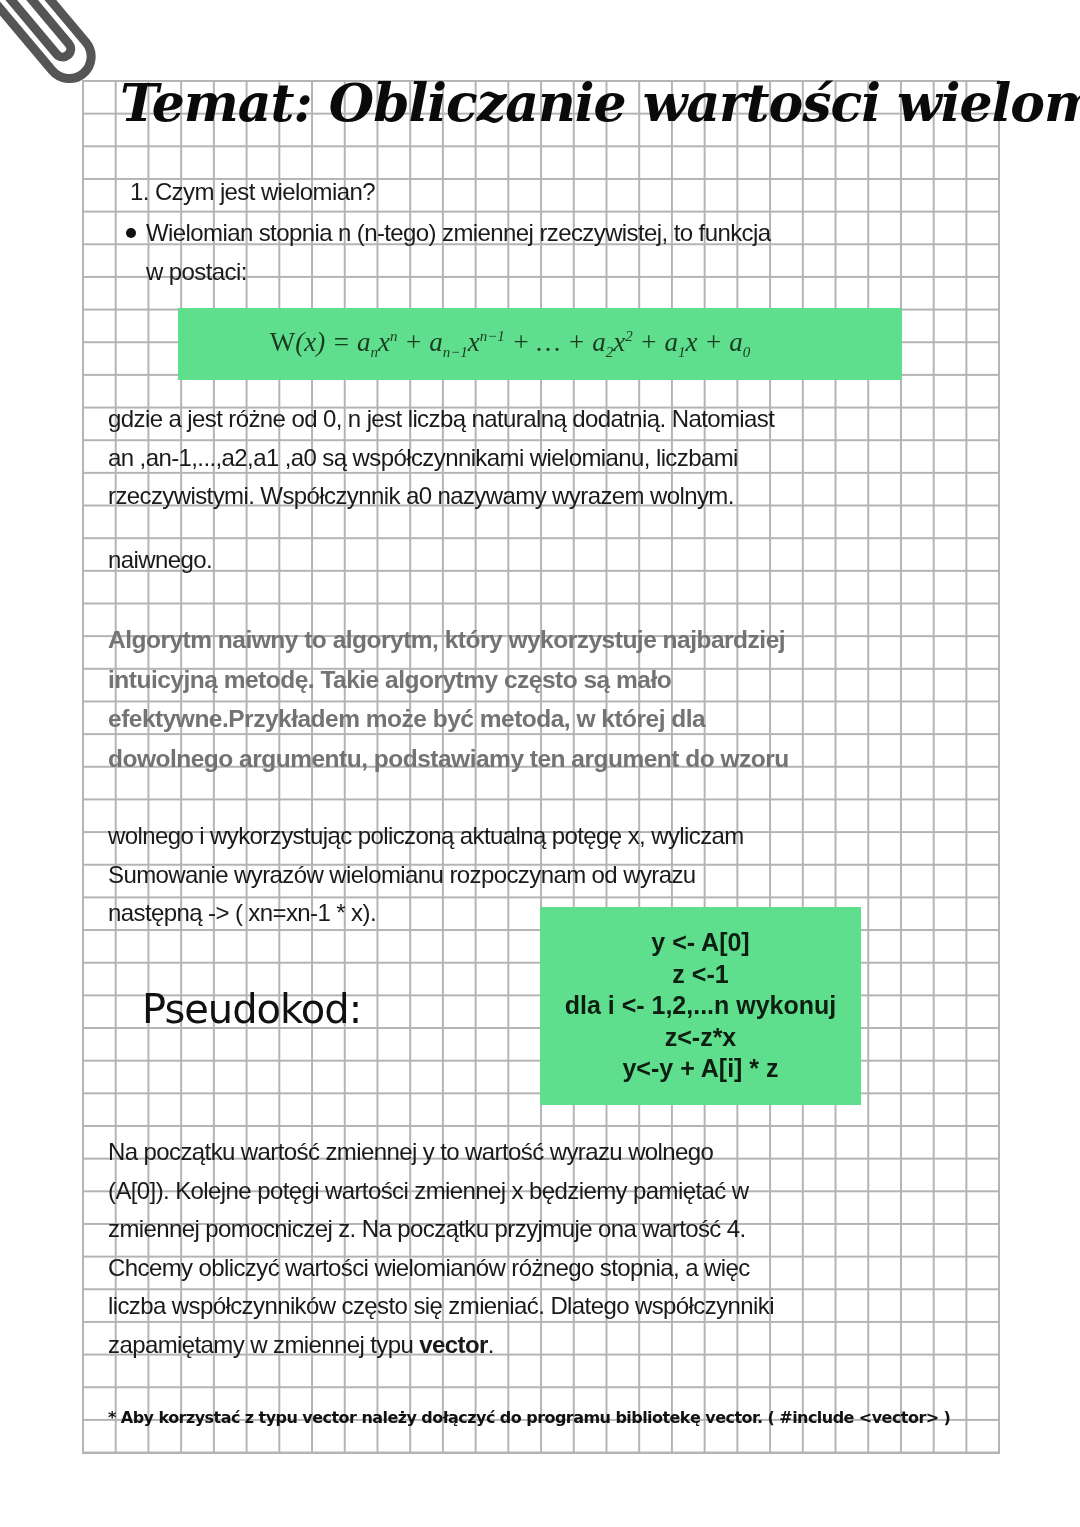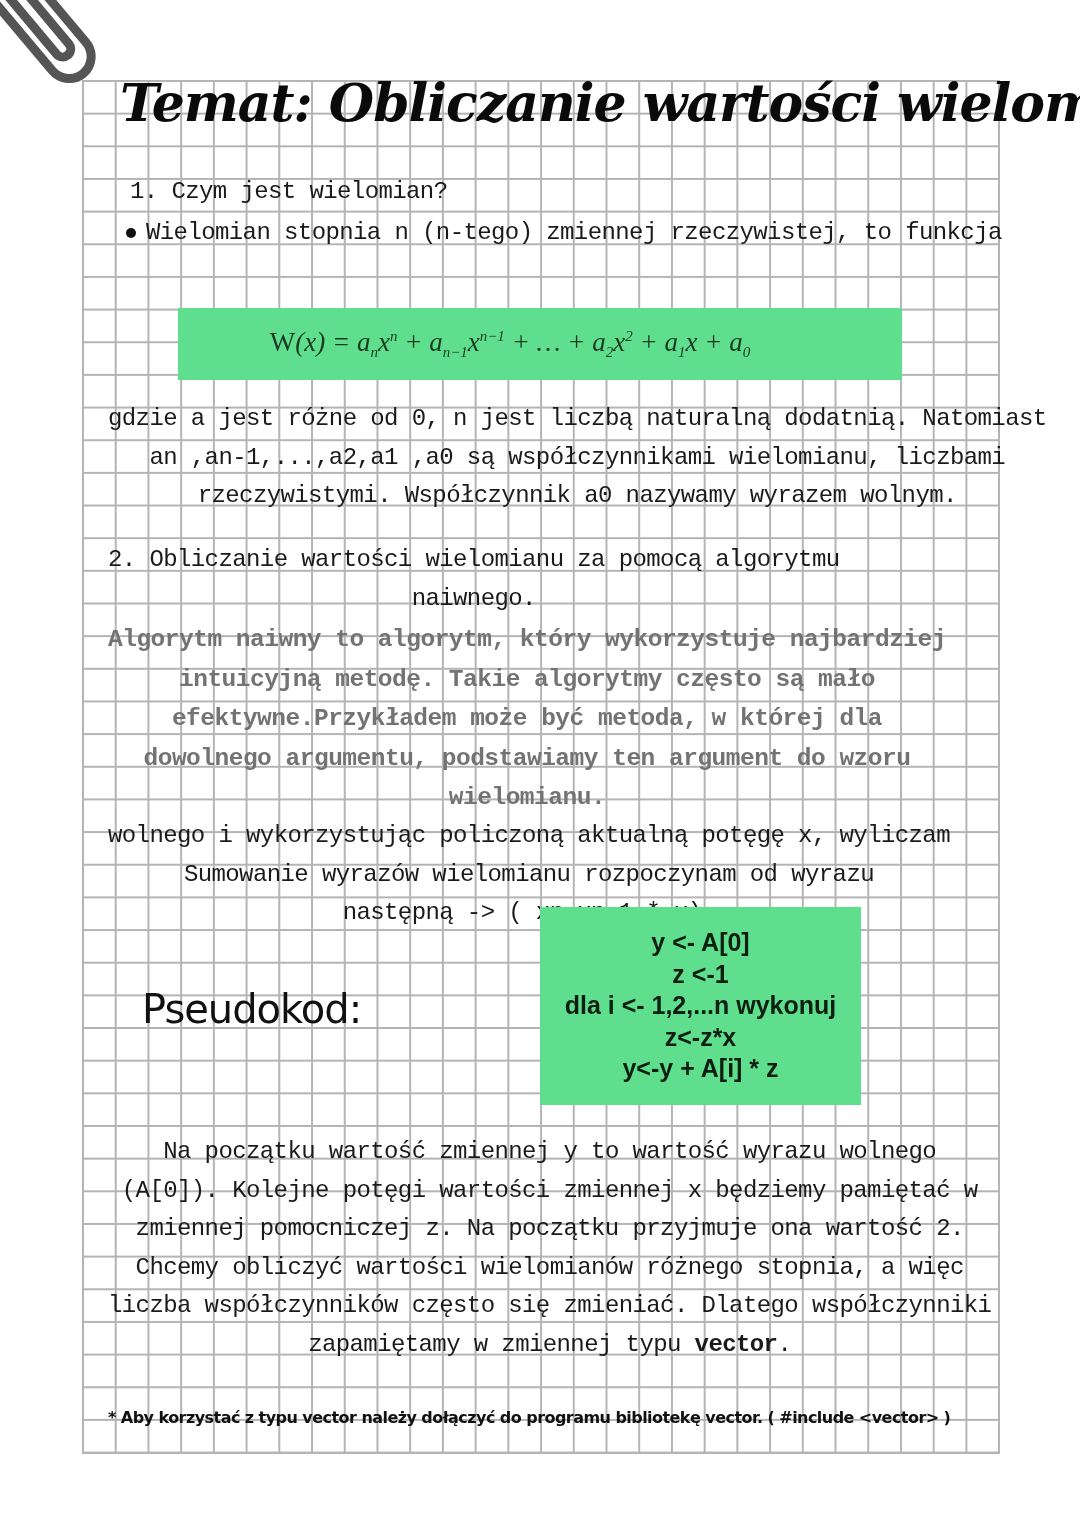--- a/index.html
+++ b/index.html
@@ -16,21 +16,21 @@
         linear-gradient(to bottom, #b4b4b4 2px, transparent 2px);
       background-size: 32.72px 32.67px;
       border-right: 2px solid #b4b4b4; border-bottom: 2px solid #b4b4b4;
     }
     .paperclip { position: absolute; left: -20px; top: -30px; width: 140px; height: 140px; }
     .title {
       position: absolute; left: 120px; top: 72px; width: 840px;
       font-family: "DejaVu Serif", serif; font-style: italic; font-weight: bold;
       font-size: 52px; letter-spacing: -1px; color: #0a0a0a; white-space: nowrap;
     }
-    .txt { position: absolute; font-family: Liberation Mono, monospace; color: #1a1a1a; white-space: nowrap; text-align: center; }
+    .txt { position: absolute; font-family: Liberation Sans, sans-serif; color: #1a1a1a; white-space: nowrap; }
     .reg { font-size: 24px; letter-spacing: -0.6px; line-height: 38.5px; }
     .bold { font-weight: bold; font-size: 24.5px; letter-spacing: -0.5px; line-height: 39.5px; color: #737373; }
     .q1 { left: 130px; top: 178px; font-size: 24px; letter-spacing: -0.6px; }
     .bullet-dot { position: absolute; left: 126px; top: 228px; width: 10px; height: 10px; border-radius: 50%; background: #111; }
     .bullet-text { left: 146px; top: 214px; }
     .formula-box {
       position: absolute; left: 178px; top: 308px; width: 724px; height: 72px;
       background: #5fdf8e; display: flex; align-items: center; justify-content: center; text-align: right;
     }
     .formula {
@@ -72,45 +72,44 @@
     <path d="M66 10 L66 85 A8 8 0 0 0 82 85 L82 10"></path>
   </g>
 </svg>
 
 <div class="title">Temat: Obliczanie wartości wielomianu</div>
 
 <div class="txt q1">1. Czym jest wielomian?</div>
 <div class="bullet-dot"></div>
 <div class="txt reg bullet-text">
   <div>Wielomian stopnia n (n-tego) zmiennej rzeczywistej, to funkcja</div>
+  <div>w postaci:</div>
 </div>
 
 <div class="formula-box">
   <div class="formula">
     <span class="up">W</span>(<span>x</span>) = a<sub>n</sub>x<sup>n</sup> + a<sub>n−1</sub>x<sup>n−1</sup> + … + a<sub>2</sub>x<sup>2</sup> + a<sub>1</sub>x + a<sub>0</sub>
   </div>
 </div>
 
 <div class="txt reg para1">
   <div>gdzie a jest różne od 0, n jest liczbą naturalną dodatnią. Natomiast</div>
   <div>an ,an-1,...,a2,a1 ,a0  są współczynnikami wielomianu, liczbami</div>
   <div>rzeczywistymi. Współczynnik a0 nazywamy wyrazem wolnym.</div>
 </div>
 
 <div class="txt reg sec2">
-  <div>2. Obliczanie wartości wielomianu za pomocą algorytmu</div>
   <div>naiwnego.</div>
 </div>
 
 <div class="txt bold boldblock">
   <div>Algorytm naiwny to algorytm, który wykorzystuje najbardziej</div>
   <div>intuicyjną metodę. Takie algorytmy często są mało</div>
   <div>efektywne.Przykładem może być metoda, w której dla</div>
   <div>dowolnego argumentu, podstawiamy ten argument do wzoru</div>
-  <div>wielomianu.</div>
 </div>
 
 <div class="txt reg sumpara">
   <div>wolnego i wykorzystując policzoną aktualną potęgę x, wyliczam</div>
   <div>Sumowanie wyrazów wielomianu rozpoczynam od wyrazu</div>
   <div>następną -&gt; ( xn=xn-1 * x).</div>
 </div>
 
 <div class="pseudo-label">Pseudokod:</div>
 
@@ -118,19 +117,19 @@
   <div class="code-line">y &lt;- A[0]</div>
   <div class="code-line">z &lt;-1</div>
   <div class="code-line">dla i &lt;- 1,2,...n wykonuj</div>
   <div class="code-line">z&lt;-z*x</div>
   <div class="code-line">y&lt;-y + A[i] * z</div>
 </div>
 
 <div class="txt reg final">
   <div>Na początku wartość zmiennej y to wartość wyrazu wolnego</div>
   <div>(A[0]). Kolejne potęgi wartości zmiennej x będziemy pamiętać w</div>
-  <div>zmiennej pomocniczej z. Na początku przyjmuje ona wartość 2.</div>
+  <div>zmiennej pomocniczej z. Na początku przyjmuje ona wartość 4.</div>
   <div>Chcemy obliczyć wartości wielomianów różnego stopnia, a więc</div>
   <div>liczba współczynników często się zmieniać. Dlatego współczynniki</div>
   <div><span>zapamiętamy w zmiennej typu </span><b>vector</b><span>.</span></div>
 </div>
 
 <div class="note">* Aby korzystać z typu vector należy dołączyć do programu bibliotekę vector. ( #include &lt;vector&gt; )</div>
 
 </body></html>

